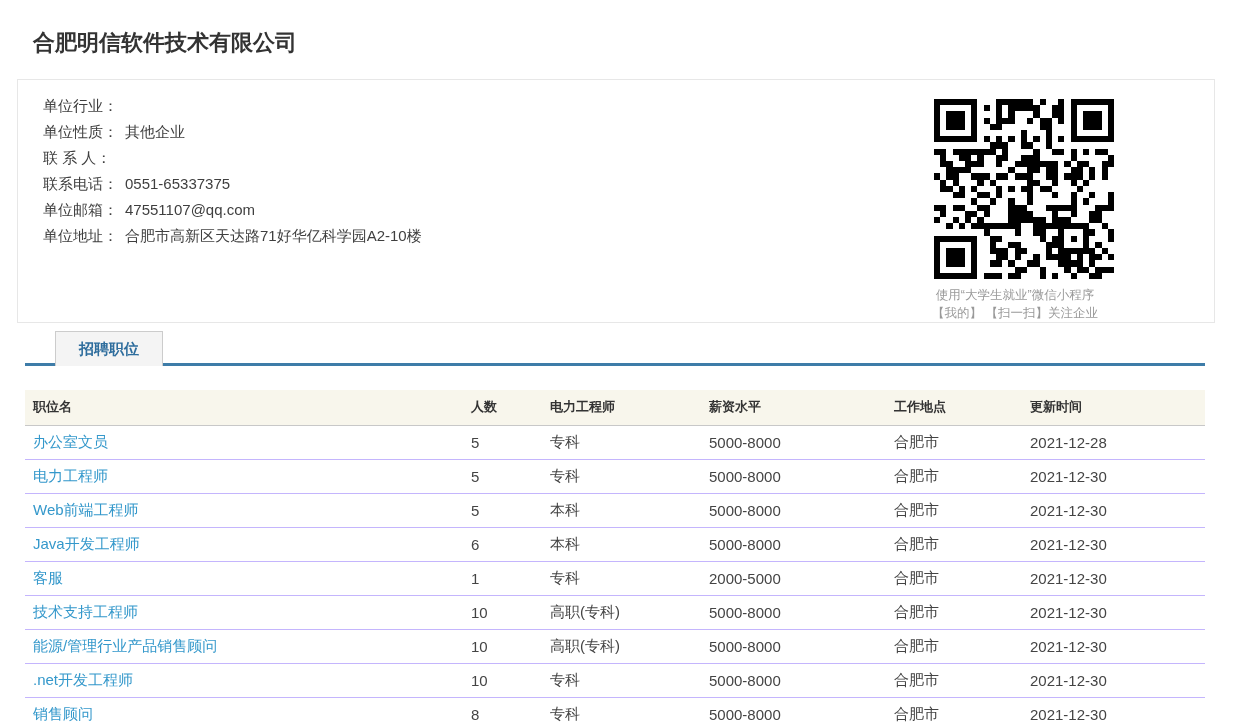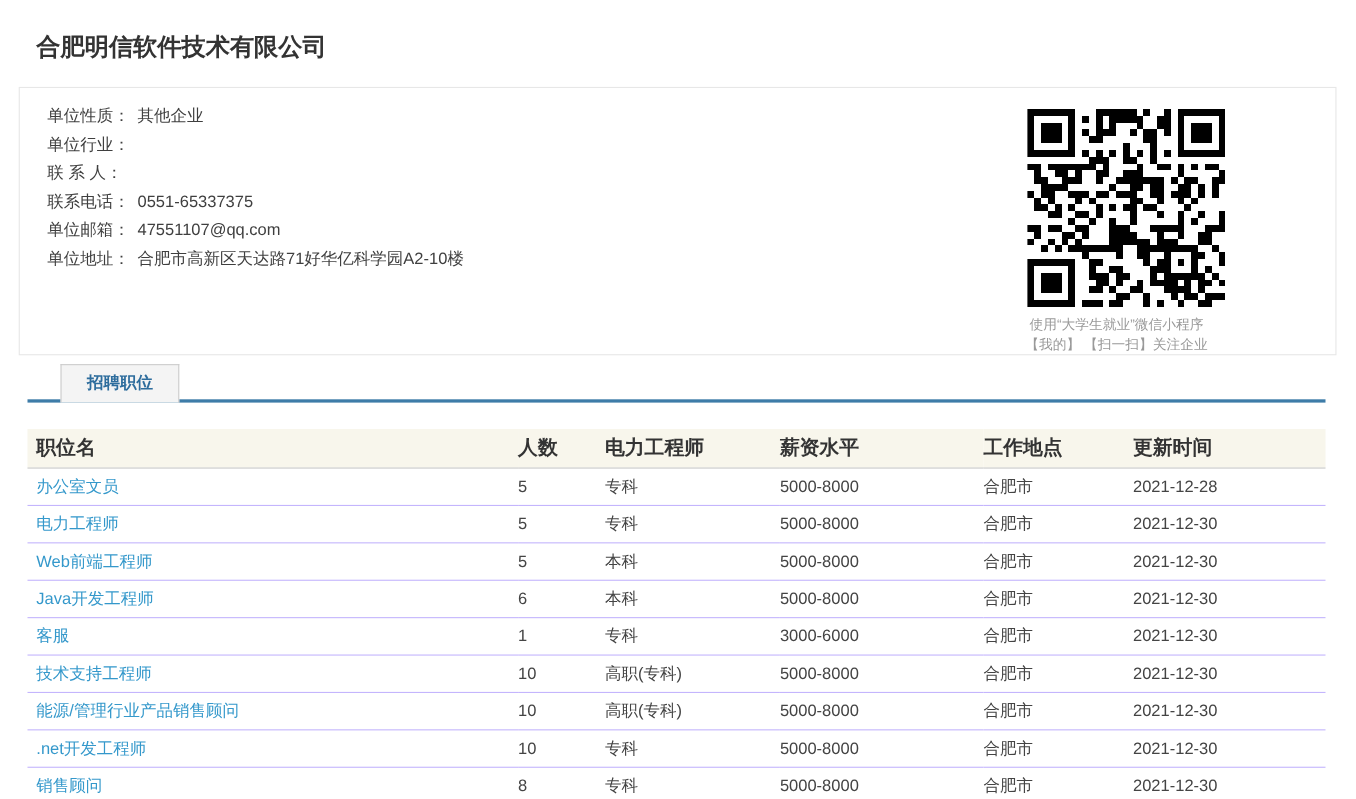--- a/index.html
+++ b/index.html
@@ -20,40 +20,40 @@
   .qr-svg{width:180px;height:180px;display:block;margin:0 auto;background:#fff;}
   .qr-caption{margin-top:7px;font-size:12.5px;line-height:18px;color:var(--caption);
     white-space:nowrap;transform:translateX(-9px);}
   
   .tab-strip{margin:8px 28px 0 25px;height:35px;border-bottom:3px solid var(--accent-line);}
   .tab{display:inline-block;margin-left:30px;height:35px;line-height:34px;padding:0 23px;
     background:#f4f4f4;border:1px solid #ccc;border-bottom:none;
     font-size:15px;font-weight:bold;color:var(--tab-text);cursor:pointer;}
   
   .jobs-table{margin:24px 28px 0 25px;width:1180px;border-collapse:collapse;table-layout:fixed;}
-  .jobs-table th{background:var(--header-bg);height:35px;text-align:left;font-size:18px;
+  .jobs-table th{background:var(--header-bg);height:35px;text-align:left;font-size:13px;
     font-weight:bold;color:#333;border-bottom:1px solid #c8c8c8;margin-left:44px;}
   .jobs-table td{height:34px;font-size:15px;color:#444;border-bottom:1px solid #c4b5fd;
     white-space:nowrap;overflow:hidden;}
   .jobs-table th.c0,.jobs-table td.c0{padding-left:8px;}
   .jobs-table a{color:var(--link);text-decoration:none;cursor:pointer;}
   .col0{width:446px}.col1{width:79px}.col2{width:159px}
   .col3{width:185px}.col4{width:136px}.col5{width:175px}
 </style>
 </head>
 <body>
 
 <h1 class="page-title">合肥明信软件技术有限公司</h1>
 
 <div class="info-box">
   <div class="info-row">
+    <span class="info-label">单位行业：</span><span class="info-value"></span>
+  </div>
+  <div class="info-row">
     <span class="info-label">单位性质：</span><span class="info-value">其他企业</span>
-  </div>
-  <div class="info-row">
-    <span class="info-label">单位行业：</span><span class="info-value"></span>
   </div>
   <div class="info-row">
     <span class="info-label">联 系 人：</span><span class="info-value"></span>
   </div>
   <div class="info-row">
     <span class="info-label">联系电话：</span><span class="info-value">0551-65337375</span>
   </div>
   <div class="info-row">
     <span class="info-label">单位邮箱：</span><span class="info-value">47551107@qq.com</span>
   </div>
@@ -533,21 +533,21 @@
     <td>本科</td>
     <td>5000-8000</td>
     <td>合肥市</td>
     <td>2021-12-30</td>
   </tr>
 
   <tr>
     <td class="c0"><a>客服</a></td>
     <td>1</td>
     <td>专科</td>
-    <td>3000-6000</td>
+    <td>2000-5000</td>
     <td>合肥市</td>
     <td>2021-12-30</td>
   </tr>
 
   <tr>
     <td class="c0"><a>技术支持工程师</a></td>
     <td>10</td>
     <td>高职(专科)</td>
     <td>5000-8000</td>
     <td>合肥市</td>

